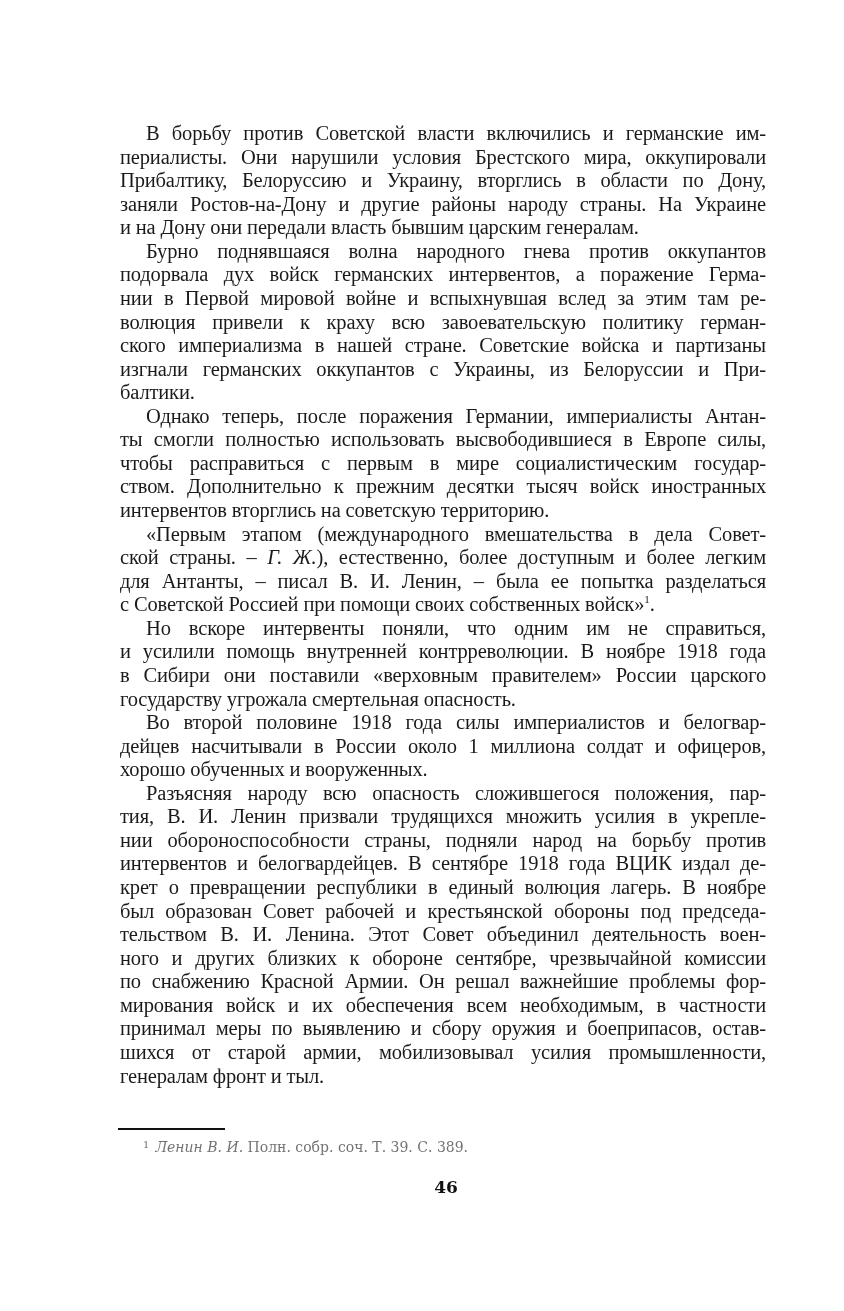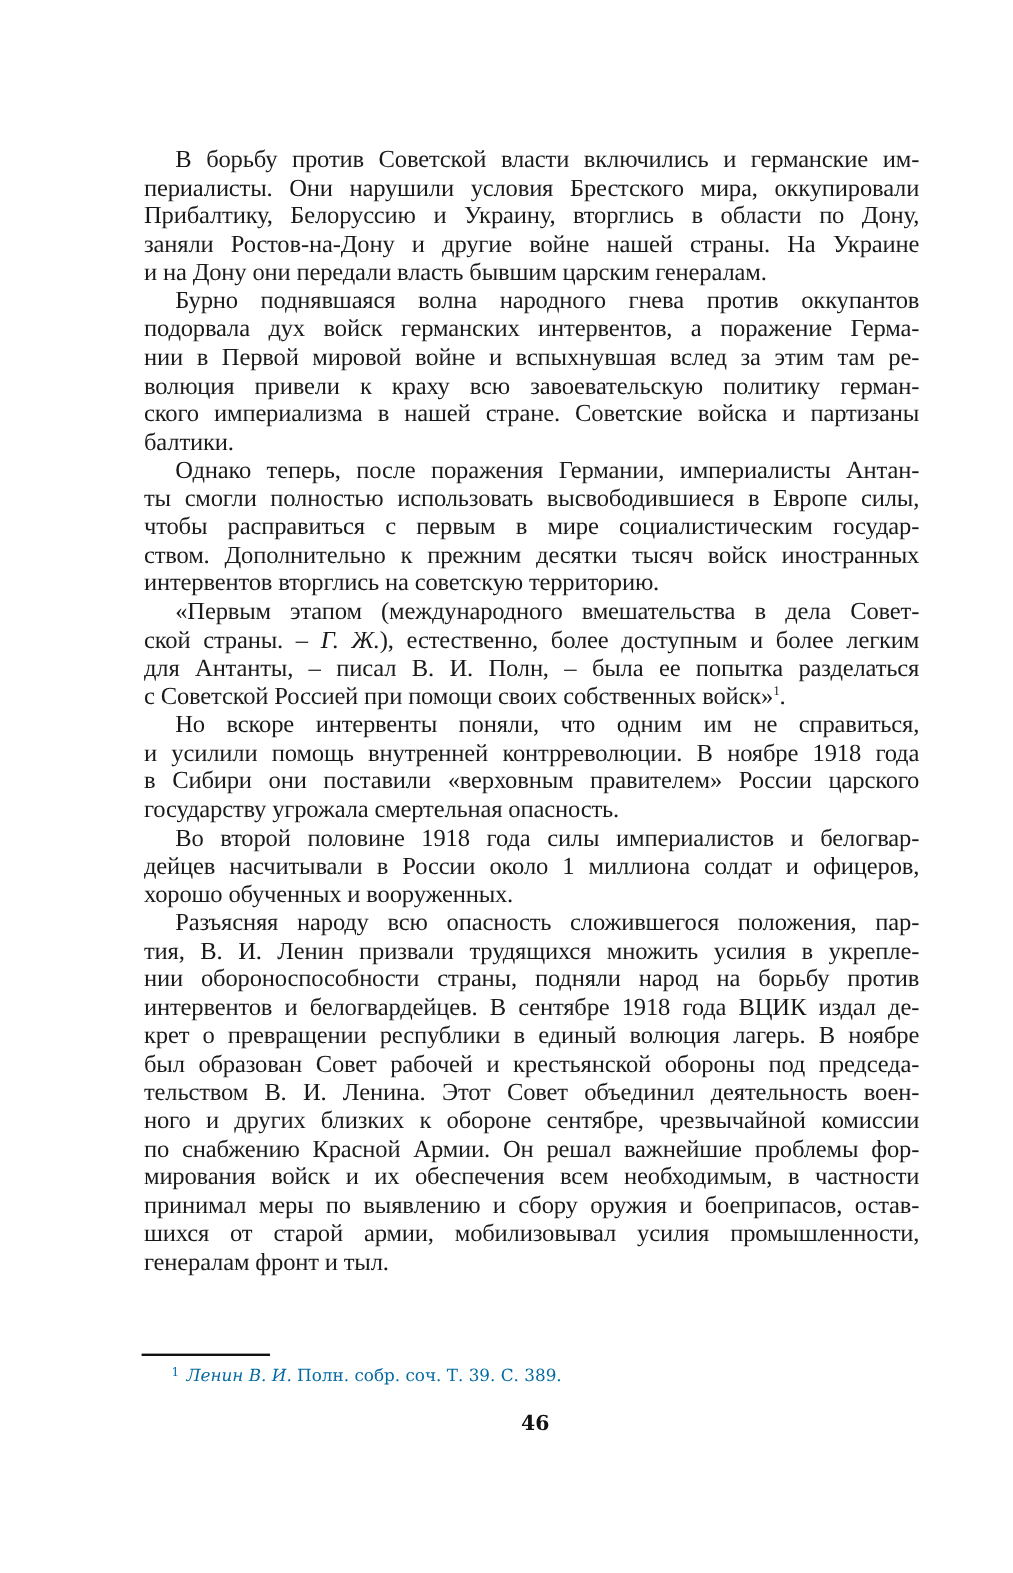--- a/index.html
+++ b/index.html
@@ -65,21 +65,21 @@
       height: 2px;
       background: #111;
     }
     .footnote {
       position: absolute;
       left: 143px;
       top: 1136px;
       font-family: "DejaVu Serif", "Liberation Serif", serif;
       font-size: 14px;
       line-height: 18px;
-      color: #0369a1;
+      color: #737373;
     }
     .footnote .fn-num {
       font-size: 10px;
       vertical-align: 4px;
       margin-right: 6px;
     }
     .page-number {
       position: absolute;
       left: 0;
       width: 844px;
@@ -97,45 +97,46 @@
 <body>
 
 <div class="page">
 
   <div class="body-text">
 
     <p>
       <span class="line first">В борьбу против Советской власти включились и германские им-</span>
       <span class="line">периалисты. Они нарушили условия Брестского мира, оккупировали</span>
       <span class="line">Прибалтику, Белоруссию и Украину, вторглись в области по Дону,</span>
-      <span class="line">заняли Ростов-на-Дону и другие войне нашей страны. На Украине</span>
+      <span class="line">заняли Ростов-на-Дону и другие районы народу страны. На Украине</span>
       <span class="line last">и на Дону они передали власть бывшим царским генералам.</span>
     </p>
 
     <p>
       <span class="line first">Бурно поднявшаяся волна народного гнева против оккупантов</span>
       <span class="line">подорвала дух войск германских интервентов, а поражение Герма-</span>
       <span class="line">нии в Первой мировой войне и вспыхнувшая вслед за этим там ре-</span>
       <span class="line">волюция привели к краху всю завоевательскую политику герман-</span>
       <span class="line">ского империализма в нашей стране. Советские войска и партизаны</span>
+      <span class="line">изгнали германских оккупантов с Украины, из Белоруссии и При-</span>
       <span class="line last">балтики.</span>
     </p>
 
     <p>
       <span class="line first">Однако теперь, после поражения Германии, империалисты Антан-</span>
       <span class="line">ты смогли полностью использовать высвободившиеся в Европе силы,</span>
       <span class="line">чтобы расправиться с первым в мире социалистическим государ-</span>
       <span class="line">ством. Дополнительно к прежним десятки тысяч войск иностранных</span>
       <span class="line last">интервентов вторглись на советскую территорию.</span>
     </p>
 
     <p>
       <span class="line first">«Первым этапом (международного вмешательства в дела Совет-</span>
       <span class="line"><span>ской страны. – </span><em>Г. Ж.</em><span>), естественно, более доступным и более легким</span></span>
-      <span class="line">для Антанты, – писал В. И. Полн, – была ее попытка разделаться</span>
+      <span class="line">для Антанты, – писал В. И. Ленин, – была ее попытка разделаться</span>
       <span class="line last"><span>с Советской Россией при помощи своих собственных войск»</span><sup class="fnref">1</sup><span>.</span></span>
     </p>
 
     <p>
       <span class="line first">Но вскоре интервенты поняли, что одним им не справиться,</span>
       <span class="line">и усилили помощь внутренней контрреволюции. В ноябре 1918 года</span>
       <span class="line">в Сибири они поставили «верховным правителем» России царского</span>
       <span class="line last">государству угрожала смертельная опасность.</span>
     </p>
 

